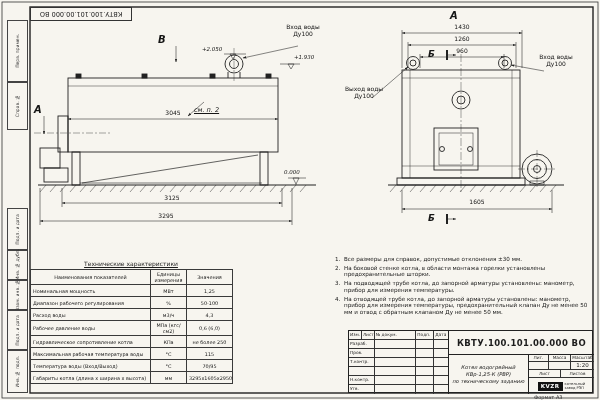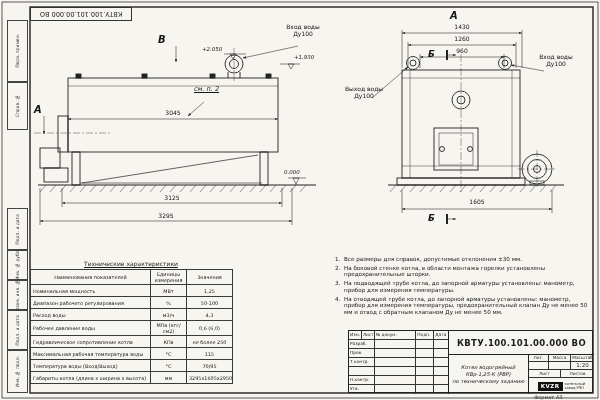--- a/index.html
+++ b/index.html
@@ -278,21 +278,21 @@
 
   <div class="lbl col" style="left:272px;top:24px;width:62px;">
     <span>Вход воды</span>
     <span>Ду100</span>
   </div>
 
   <div class="lbl elev" style="left:202px;top:46px;">+2.050</div>
   <div class="lbl elev" style="left:294px;top:54px;">+1.930</div>
   <div class="lbl elev" style="left:284px;top:169px;">0.000</div>
 
-  <div class="lbl note-ref" style="left:194px;top:86px;text-decoration:underline;">см. п. 2</div>
+  <div class="lbl note-ref" style="left:194px;top:107px;text-decoration:underline;">см. п. 2</div>
 
   <div class="lbl dim" style="left:143px;top:110px;width:60px;">3045</div>
   <div class="lbl dim" style="left:142px;top:195px;width:60px;">3125</div>
   <div class="lbl dim" style="left:136px;top:213px;width:60px;">3295</div>
 
   <div class="lbl view-letter" style="left:450px;top:10px;">А</div>
 
   <div class="lbl dim" style="left:432px;top:24px;width:60px;">1430</div>
   <div class="lbl dim" style="left:432px;top:36px;width:60px;">1260</div>
   <div class="lbl dim" style="left:432px;top:48px;width:60px;">960</div>

